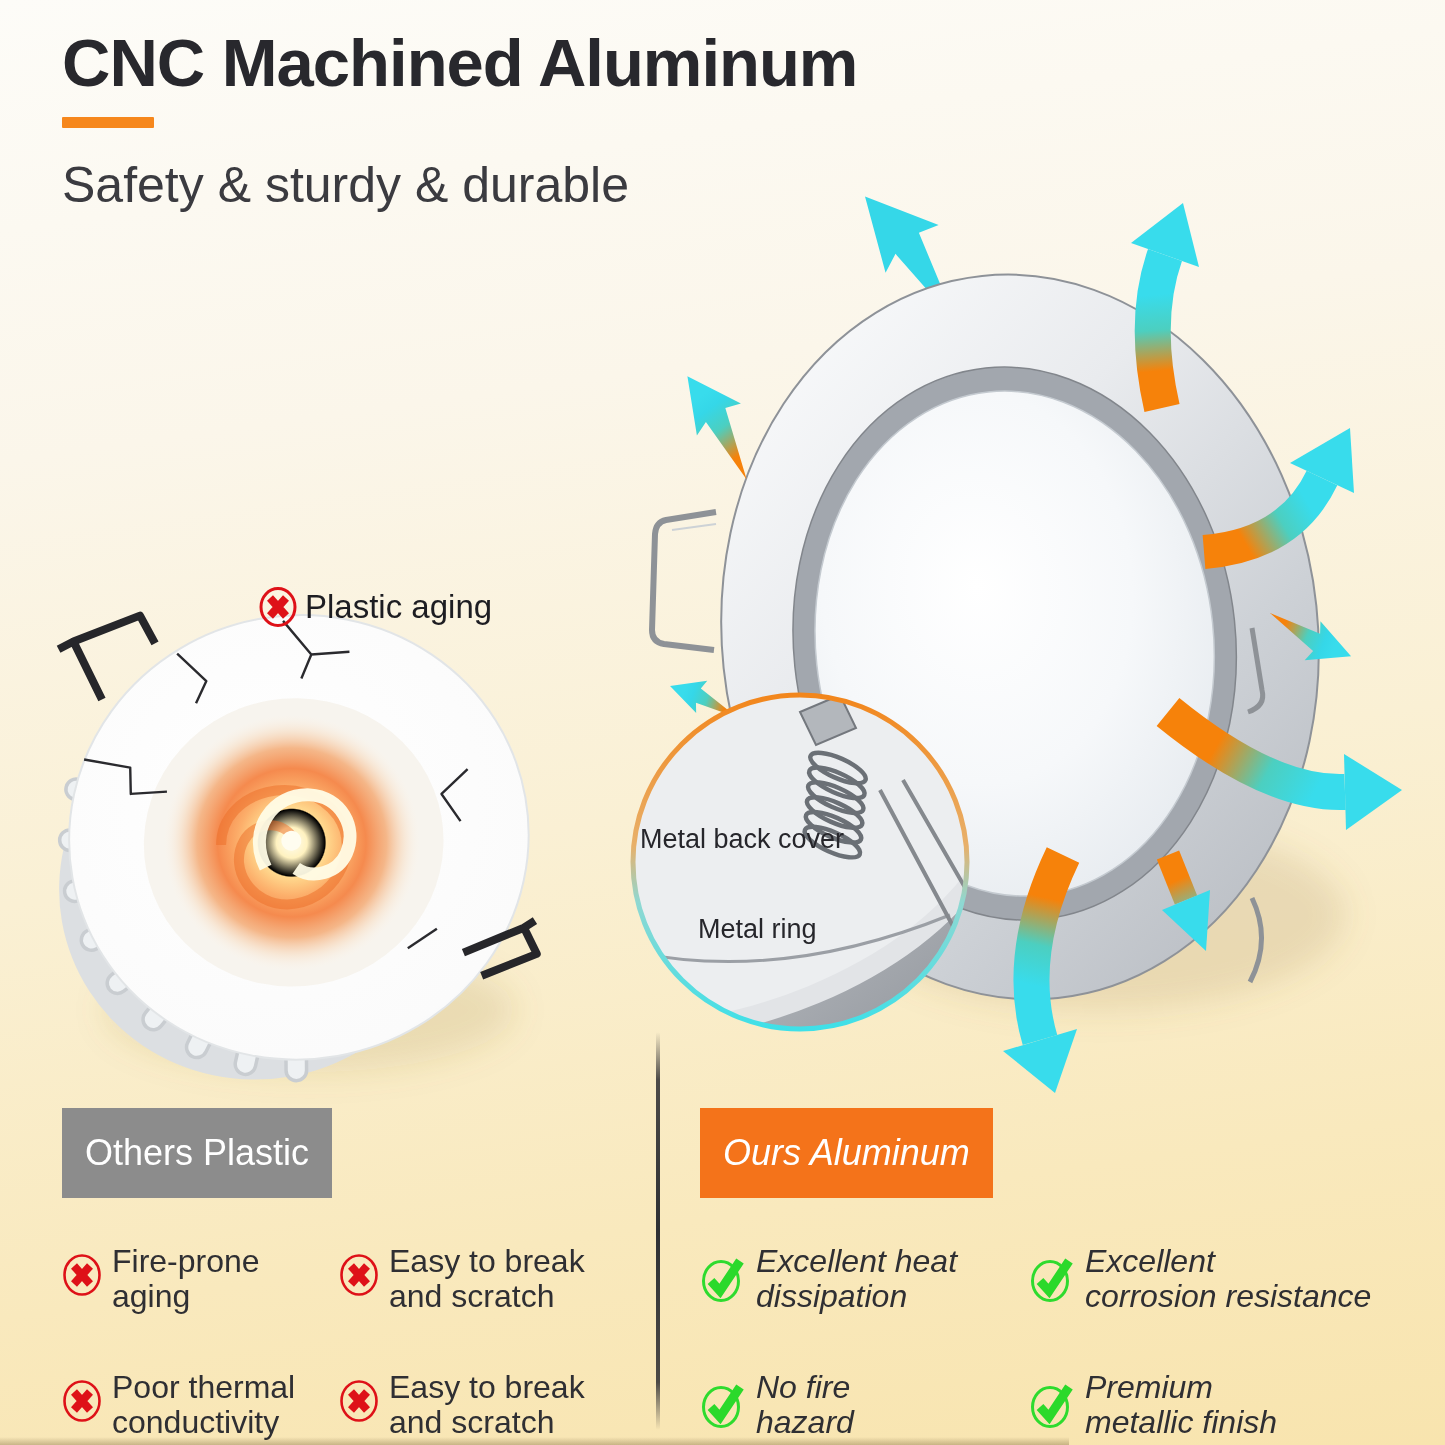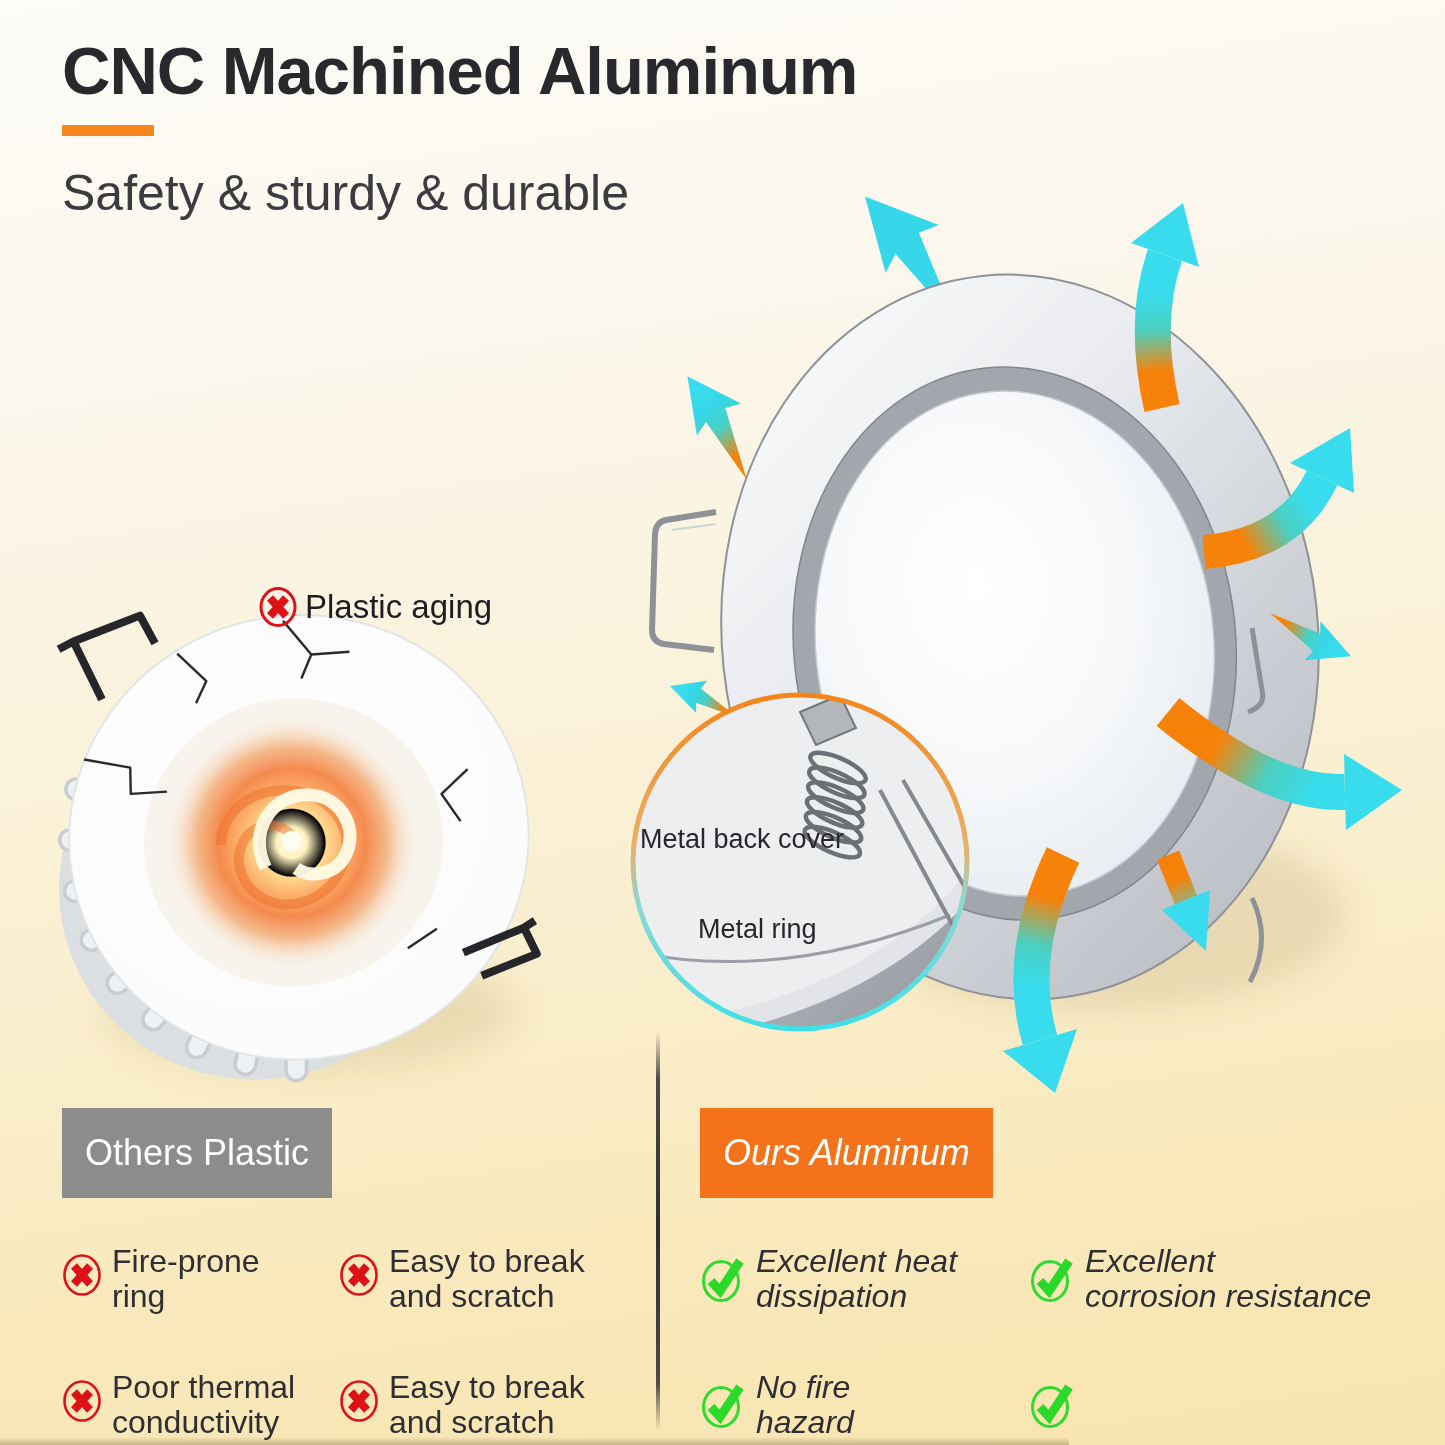--- a/index.html
+++ b/index.html
@@ -1,21 +1,21 @@
 <!DOCTYPE html>
 <html><head>
 <meta charset="utf-8">
 <style>
   html,body { margin:0; padding:0; }
   .canvas {
     position:relative; width:1445px; height:1445px; overflow:hidden;
     font-family:"Liberation Sans", sans-serif;
     background:linear-gradient(172deg,#fdfcf8 0%,#fbf6ea 28%,#faf0d4 55%,#f9e9bd 80%,#f8e4ae 100%);
   }
-  .hdr { position:absolute; left:62px; top:32px; }
+  .hdr { position:absolute; left:62px; top:24px; }
   .hdr h1 {
     margin:0; font-size:67px; font-weight:bold; letter-spacing:-1px; color:#28282d;
   }
   .hdr .rule { width:92px; height:11px; background:#F6871C; margin-top:16px; border-radius:1px; }
   .hdr .sub { margin-top:28px; font-size:50px; color:#3b3b40; letter-spacing:0px; }
 
   svg.scene { position:absolute; left:0; top:0; }
 
   .callout { position:absolute; display:flex; align-items:center; gap:7px; }
   .callout .txt { font-size:33px; color:#1d1d22; }
@@ -277,21 +277,21 @@
 
   <div class="col col-left">
     <div class="col-header gray">Others Plastic</div>
     <div class="items">
       <div class="item">
         <svg class="glyph" width="40" height="44" viewBox="0 0 40 44">
           <ellipse cx="20" cy="22" rx="17.5" ry="19.5" fill="none" stroke="#DE1118" stroke-width="2.6"></ellipse>
           <path d="M12 13 L28 31 M28 13 L12 31" stroke="#DE1118" stroke-width="8"></path>
         </svg>
         <span class="txt">Fire-prone
-ring</span>
+aging</span>
       </div>
       <div class="item">
         <svg class="glyph" width="40" height="44" viewBox="0 0 40 44">
           <ellipse cx="20" cy="22" rx="17.5" ry="19.5" fill="none" stroke="#DE1118" stroke-width="2.6"></ellipse>
           <path d="M12 13 L28 31 M28 13 L12 31" stroke="#DE1118" stroke-width="8"></path>
         </svg>
         <span class="txt">Easy to break
 and scratch</span>
       </div>
       <div class="item">
@@ -338,18 +338,20 @@
           <path d="M11 28 L20 38 L40 8" fill="none" stroke="#2BD92B" stroke-width="9"></path>
         </svg>
         <span class="txt">No fire
 hazard</span>
       </div>
       <div class="item">
         <svg class="glyph" width="46" height="50" viewBox="0 0 46 50">
           <ellipse cx="21" cy="28" rx="17.5" ry="19.5" fill="none" stroke="#2EDB2E" stroke-width="3"></ellipse>
           <path d="M11 28 L20 38 L40 8" fill="none" stroke="#2BD92B" stroke-width="9"></path>
         </svg>
+        <span class="txt">Premium
+metallic finish</span>
       </div>
     </div>
   </div>
 
   <div class="bottom-shade"></div>
 </div>
 
 </body></html>

